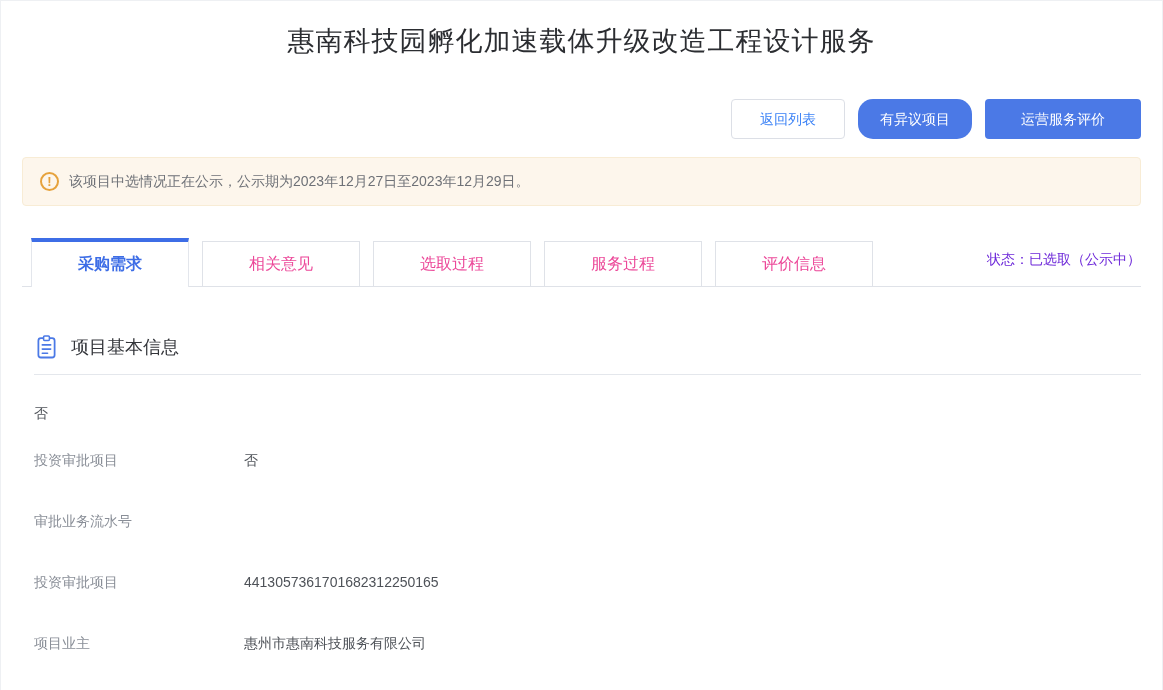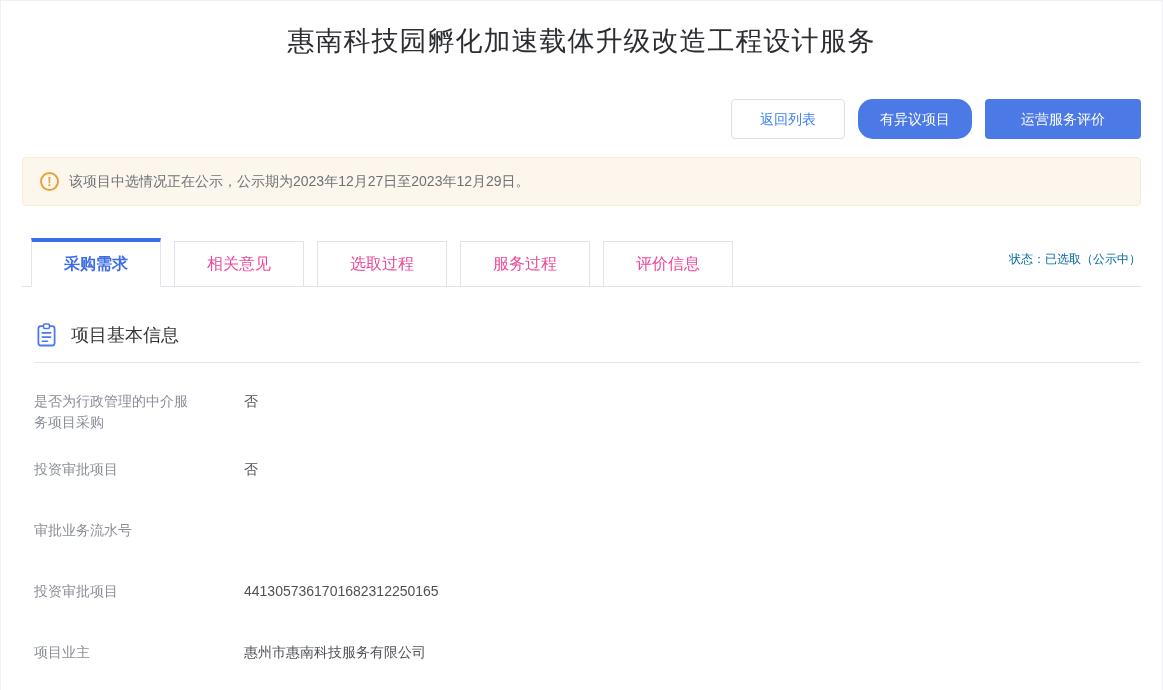--- a/index.html
+++ b/index.html
@@ -50,40 +50,40 @@
   
   .tabs-row {
     margin-top:32px; margin-left:9px; height:49px;
     display:flex; align-items:flex-end; gap:13px; position:relative;
   }
   .tabs-row::after {
     content:""; position:absolute; left:-9px; right:0; bottom:0; height:1px;
     background:#dfe2e8; z-index:0;
   }
   .tab {
-    position:relative; z-index:1; width:130px; background:#fff;
+    position:relative; z-index:1; width:158px; background:#fff;
     display:flex; align-items:center; justify-content:center;
     font-size:16px; cursor:pointer;
   }
   .tab-inactive {
     height:46px; border:1px solid #dfe2e8; color:#ec4899;
   }
   .tab-active {
     height:49px; border-top:4px solid #3d6de6;
     border-left:1px solid #e3e6ec; border-right:1px solid #e3e6ec; border-bottom:none;
     color:#3d6de6; font-weight:700;
   }
   .tab-status {
-    margin-left:auto; align-self:center; font-size:12px; color:#0369a1;
+    margin-left:auto; align-self:center; font-size:14px; color:#6d28d9;
     position:relative; z-index:1; padding-bottom:6px;
   }
 
   
   .section-header {
-    margin-top:35px; margin-left:12px;
+    margin-top:47px; margin-left:12px;
     display:flex; align-items:center; gap:12px;
   }
   .section-title { font-size:18px; color:#33353a; font-weight:500; }
   .divider {
     margin:14px 0 0 12px; height:1px; background:#e4e7ec;
   }
 
   
   .fields { margin:28px 0 0 12px; }
   .field-row { display:flex; margin-bottom:40px; }
@@ -134,21 +134,20 @@
           <line x1="8" y1="18.5" x2="13" y2="18.5" stroke="#4b79e6" stroke-width="1.6" stroke-linecap="round"></line>
         </svg>
       </span>
       <span class="section-title">项目基本信息</span>
     </div>
 
     <div class="divider"></div>
 
     <div class="fields">
       <div class="field-row tall">
-        <div class="field-label">是否为行政管理的中介服务项目采购</div>
         <div class="field-value">否</div>
       </div>
       <div class="field-row">
         <div class="field-label">投资审批项目</div>
         <div class="field-value">否</div>
       </div>
       <div class="field-row">
         <div class="field-label">审批业务流水号</div>
         <div class="field-value"></div>
       </div>

